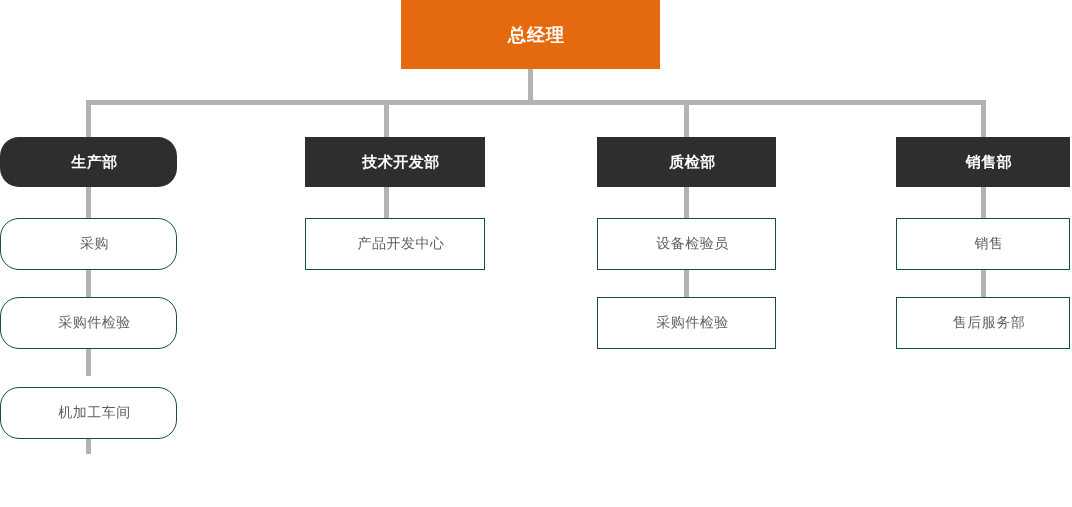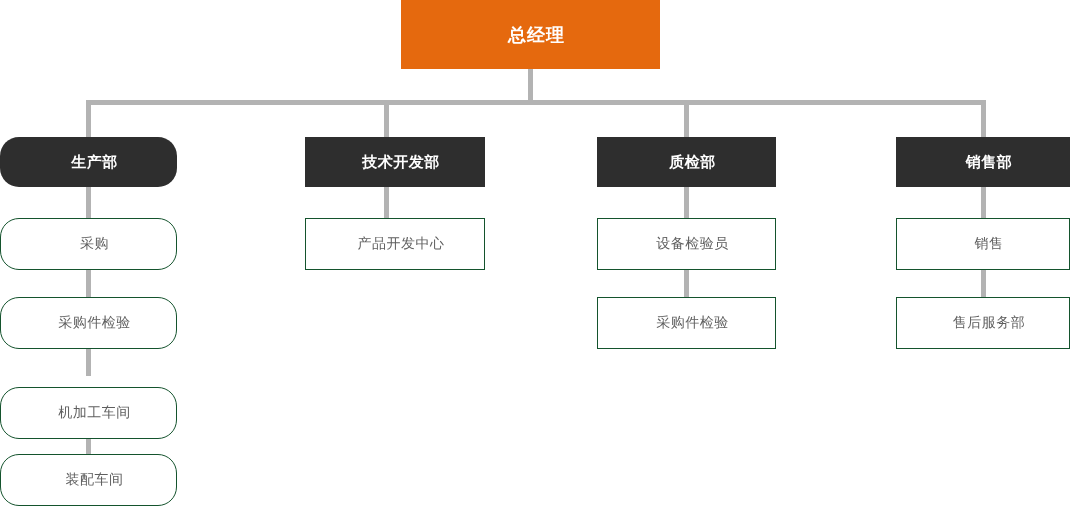--- a/index.html
+++ b/index.html
@@ -50,21 +50,20 @@
   <div class="node root">总经理</div>
 
   <div class="node dept c1">生产部</div>
   <div class="node dept c2">技术开发部</div>
   <div class="node dept c3">质检部</div>
   <div class="node dept c4">销售部</div>
 
   <div class="node leaf c1 r1">采购</div>
   <div class="node leaf c1 r2">采购件检验</div>
   <div class="node leaf c1 r3">机加工车间</div>
-  <div class="node leaf c1 r4">装配车间</div>
 
   <div class="node leaf c2 r1">产品开发中心</div>
 
   <div class="node leaf c3 r1">设备检验员</div>
   <div class="node leaf c3 r2">采购件检验</div>
 
   <div class="node leaf c4 r1">销售</div>
   <div class="node leaf c4 r2">售后服务部</div>
 
 </div>

